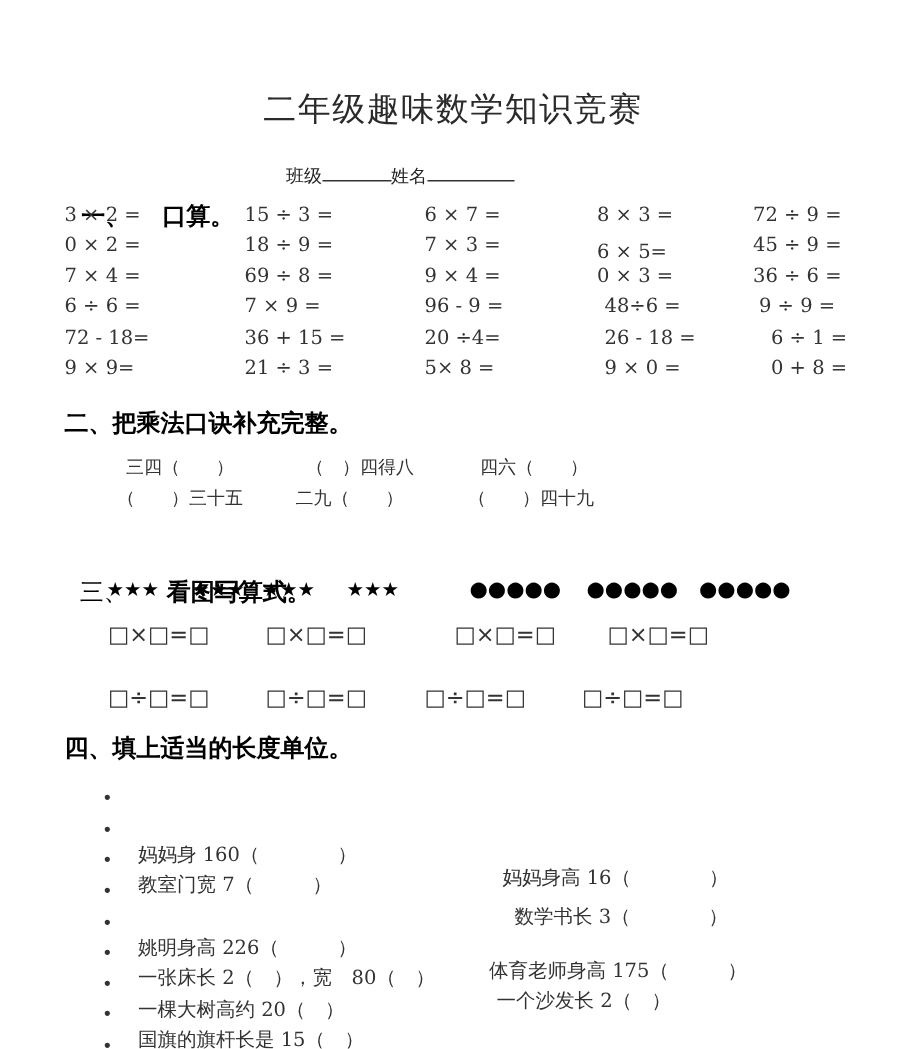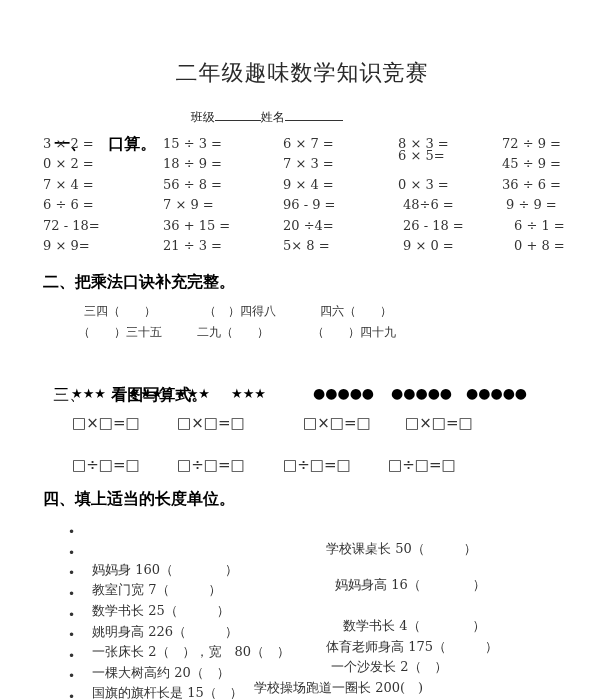--- a/index.html
+++ b/index.html
@@ -37,25 +37,25 @@
 
   <div class="abs calc" style="left:43px;top:136px">3 × 2 =</div>
   <div class="abs calc" style="left:163px;top:136px">15 ÷ 3 =</div>
   <div class="abs calc" style="left:283px;top:136px">6 × 7 =</div>
   <div class="abs calc" style="left:398px;top:136px">8 × 3 =</div>
   <div class="abs calc" style="left:502px;top:136px">72 ÷ 9 =</div>
 
   <div class="abs calc" style="left:43px;top:156px">0 × 2 =</div>
   <div class="abs calc" style="left:163px;top:156px">18 ÷ 9 =</div>
   <div class="abs calc" style="left:283px;top:156px">7 × 3 =</div>
-  <div class="abs calc" style="left:398px;top:148px">6 × 5=</div>
+  <div class="abs calc" style="left:398px;top:161px">6 × 5=</div>
   <div class="abs calc" style="left:502px;top:156px">45 ÷ 9 =</div>
 
   <div class="abs calc" style="left:43px;top:177px">7 × 4 =</div>
-  <div class="abs calc" style="left:163px;top:177px">56 ÷ 8 =</div>
+  <div class="abs calc" style="left:163px;top:177px">69 ÷ 8 =</div>
   <div class="abs calc" style="left:283px;top:177px">9 × 4 =</div>
   <div class="abs calc" style="left:398px;top:177px">0 × 3 =</div>
   <div class="abs calc" style="left:502px;top:177px">36 ÷ 6 =</div>
 
   <div class="abs calc" style="left:43px;top:197px">6 ÷ 6 =</div>
   <div class="abs calc" style="left:163px;top:197px">7 × 9 =</div>
   <div class="abs calc" style="left:283px;top:197px">96 - 9 =</div>
   <div class="abs calc" style="left:403px;top:197px">48÷6 =</div>
   <div class="abs calc" style="left:506px;top:197px">9 ÷ 9 =</div>
 
@@ -101,50 +101,47 @@
 <div class="abs eq" style="left:72px;top:456px">□÷□=□</div>
 <div class="abs eq" style="left:177px;top:456px">□÷□=□</div>
 <div class="abs eq" style="left:283px;top:456px">□÷□=□</div>
 <div class="abs eq" style="left:388px;top:456px">□÷□=□</div>
 
 <div class="abs sec" style="left:43px; top:489px;">四、填上适当的长度单位。</div>
 
 <div>
   <div class="abs bullet-row" style="left:0;top:510px;width:604px;height:20px">
     <span class="abs dot">•</span>
-    <span class="abs" style="left:326px">学校课桌长 50（　　　）</span>
   </div>
   <div class="abs bullet-row" style="left:0;top:531px;width:604px;height:20px">
     <span class="abs dot">•</span>
     <span class="abs" style="left:92px">妈妈身 160（　　　　）</span>
     <span class="abs" style="left:335px">妈妈身高 16（　　　　）</span>
   </div>
   <div class="abs bullet-row" style="left:0;top:551px;width:604px;height:20px">
     <span class="abs dot">•</span>
     <span class="abs" style="left:92px">教室门宽 7（　　　）</span>
   </div>
   <div class="abs bullet-row" style="left:0;top:572px;width:604px;height:20px">
     <span class="abs dot">•</span>
-    <span class="abs" style="left:92px">数学书长 25（　　　）</span>
-    <span class="abs" style="left:343px">数学书长 4（　　　　）</span>
+    <span class="abs" style="left:343px">数学书长 3（　　　　）</span>
   </div>
   <div class="abs bullet-row" style="left:0;top:593px;width:604px;height:20px">
     <span class="abs dot">•</span>
     <span class="abs" style="left:92px">姚明身高 226（　　　）</span>
     <span class="abs" style="left:326px">体育老师身高 175（　　　）</span>
   </div>
   <div class="abs bullet-row" style="left:0;top:613px;width:604px;height:20px">
     <span class="abs dot">•</span>
     <span class="abs" style="left:92px">一张床长 2（　），宽　80（　）</span>
     <span class="abs" style="left:331px">一个沙发长 2（　）</span>
   </div>
   <div class="abs bullet-row" style="left:0;top:634px;width:604px;height:20px">
     <span class="abs dot">•</span>
     <span class="abs" style="left:92px">一棵大树高约 20（　）</span>
-    <span class="abs" style="left:254px">学校操场跑道一圈长 200(　)</span>
   </div>
   <div class="abs bullet-row" style="left:0;top:654px;width:604px;height:20px">
     <span class="abs dot">•</span>
     <span class="abs" style="left:92px">国旗的旗杆长是 15（　）</span>
     
   </div>
   <div class="abs bullet-row" style="left:0;top:675px;width:604px;height:20px">
     <span class="abs dot">•</span>
     
     

